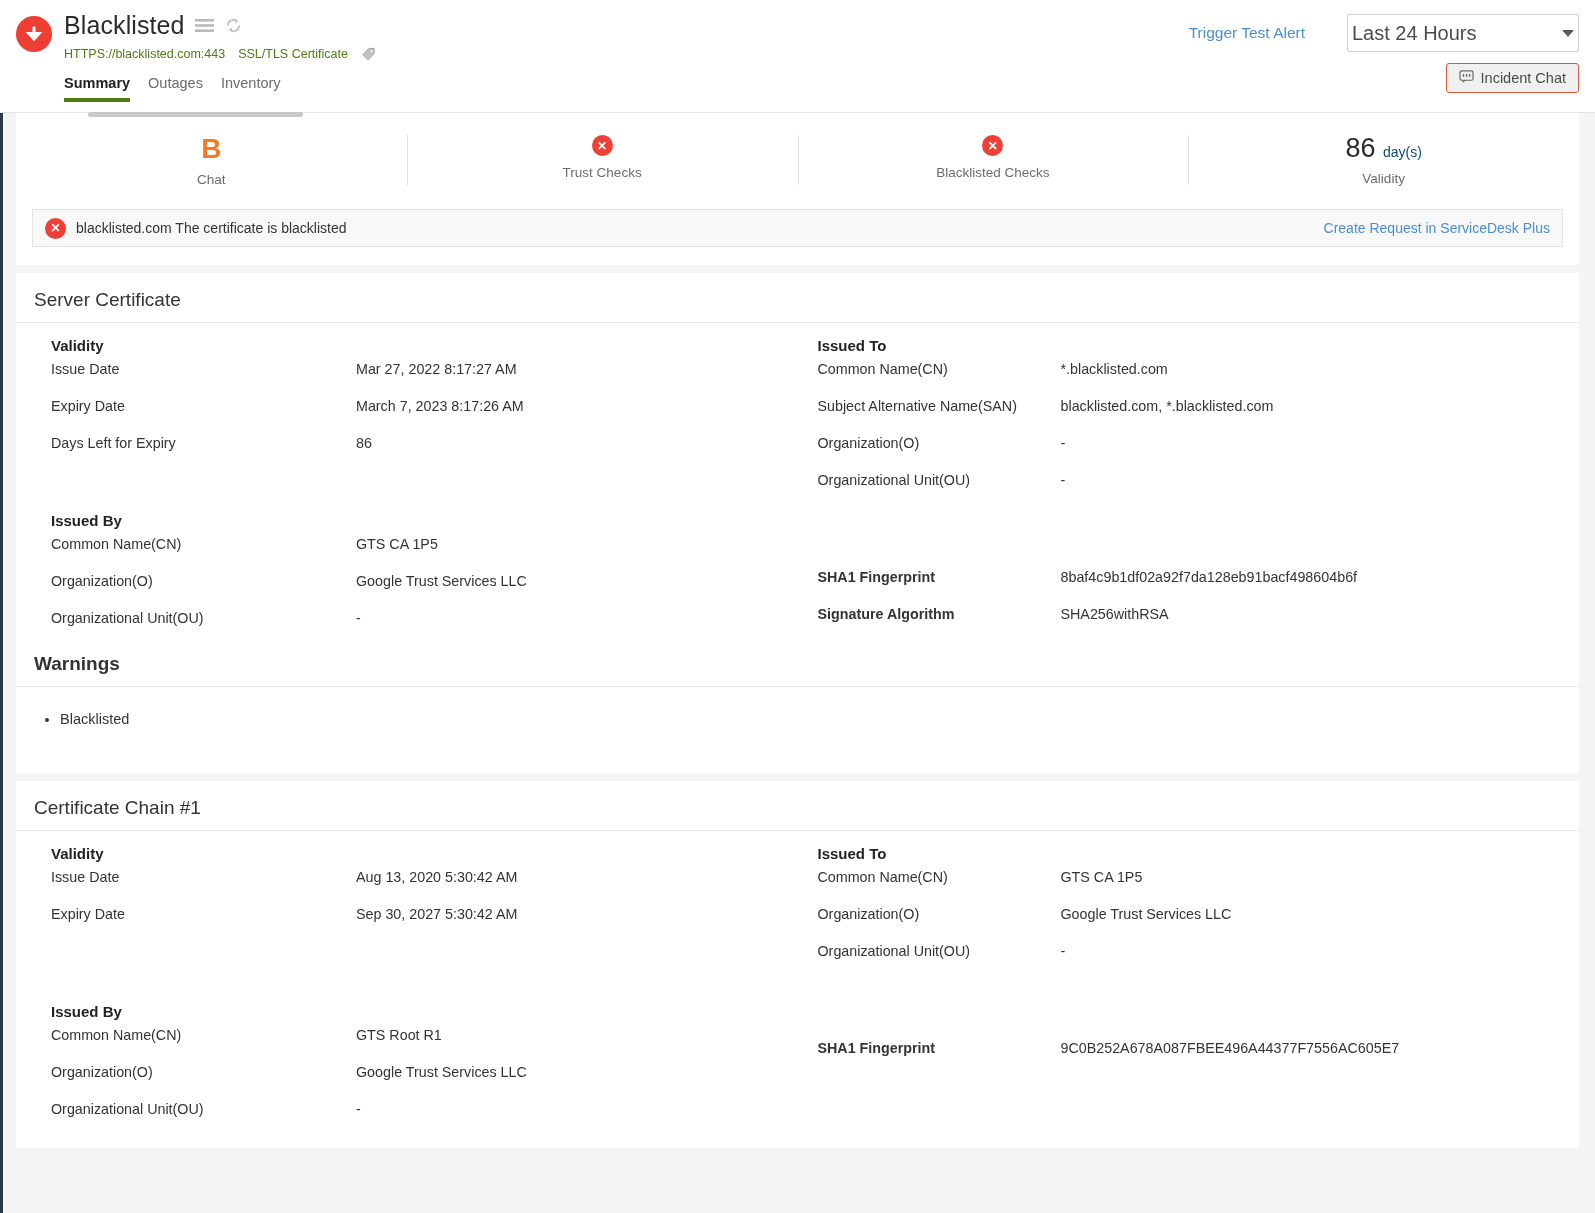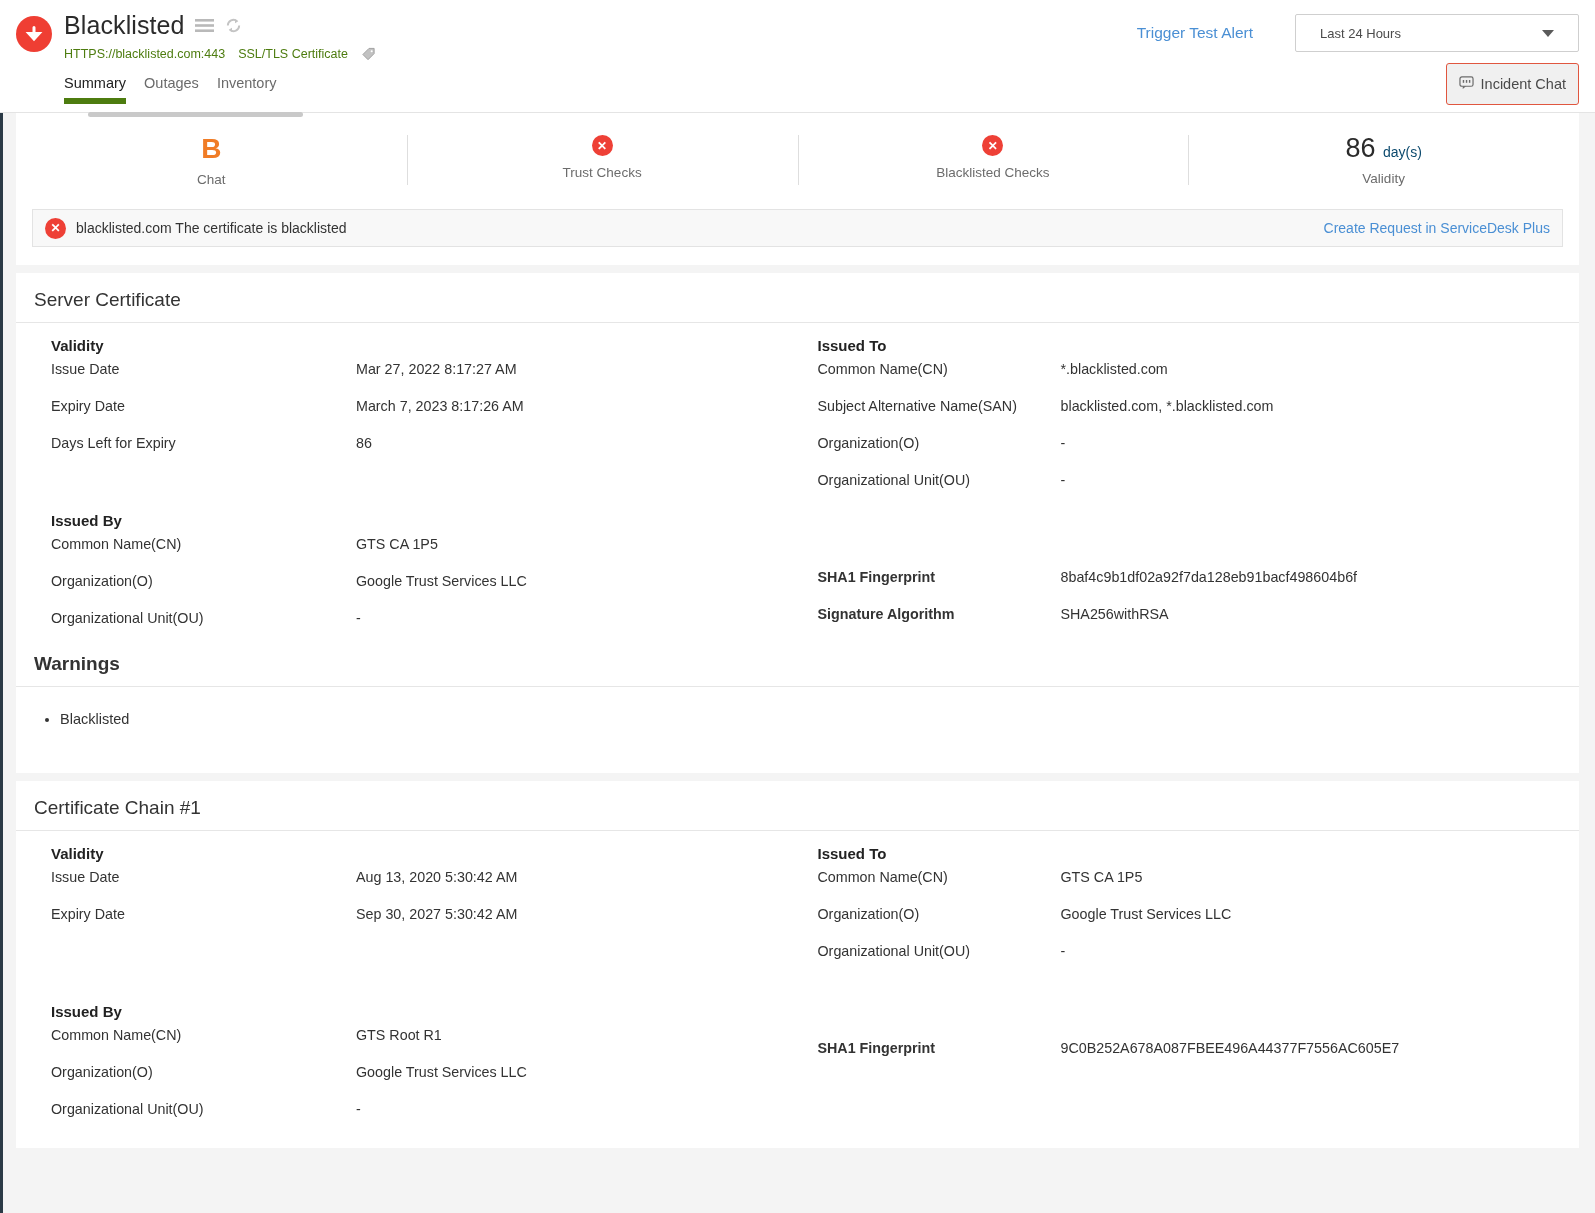--- a/index.html
+++ b/index.html
@@ -54,46 +54,46 @@
   }
   .sub-row a { color: #4d7c0f; text-decoration: none; }
   .tag-icon { line-height: 0; }
 
   .tabs {
     margin-top: 13px;
     display: flex; gap: 18px;
     font-size: 14.5px;
   }
   .tab { color: #6b6b6b; padding-bottom: 7px; cursor: pointer; }
-  .tab.active { color: #222; font-weight: normal; border-bottom: 6px solid #4d7c0f; }
+  .tab.active { color: #222; font-weight: bold; border-bottom: 4px solid #4d7c0f; }
 
   .hdr-right {
     position: absolute;
     right: 16px; top: 14px;
     display: flex; flex-direction: column; align-items: flex-end;
   }
   .hdr-right-row1 { display:flex; align-items:center; gap: 42px; }
   .trigger-link { color: #4a8fd4; font-size: 15.5px; cursor: pointer; text-decoration:none;}
   .period-select {
-    width: 284px; height: 38px;
+    width: 232px; height: 38px;
     border: 1px solid #cfcfcf;
     background: #fff;
     border-radius: 2px;
     display: flex; align-items: center; justify-content: space-between;
-    padding: 0 24px;
-    font-size: 13px; color: #4b4b4b;
+    padding: 0 4px;
+    font-size: 20px; color: #4b4b4b;
     cursor: pointer;
   }
   .caret { width:0;height:0;border-left:6px solid transparent;border-right:6px solid transparent;border-top:7px solid #5a5a5a; }
   .incident-btn {
     margin-top: 11px;
     border: 1px solid #e0563f;
     background: #f0f0f0;
     border-radius: 3px;
-    height: 42px;
+    height: 30px;
     padding: 0 12px;
     display: flex; align-items: center; gap: 7px;
     font-size: 14.5px; color: #4a4a4a;
     cursor: pointer;
   }
 
   
   .card { background:#fff; margin: 0 16px; }
   .stats-card { padding: 18px 0 14px 0; }
   .stats { display:flex; }

